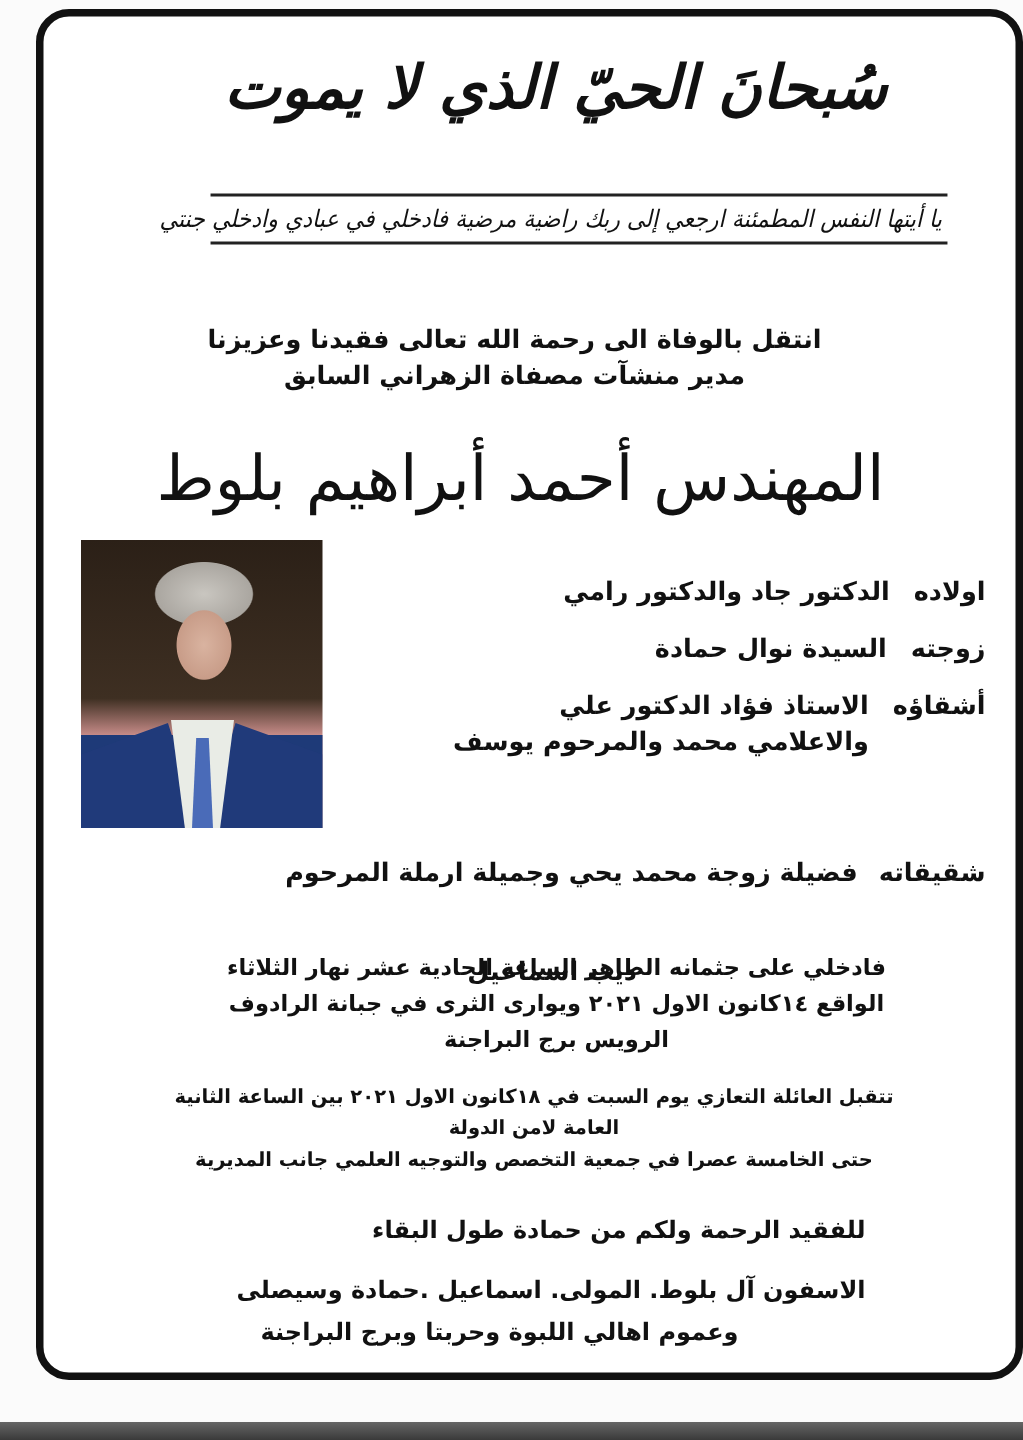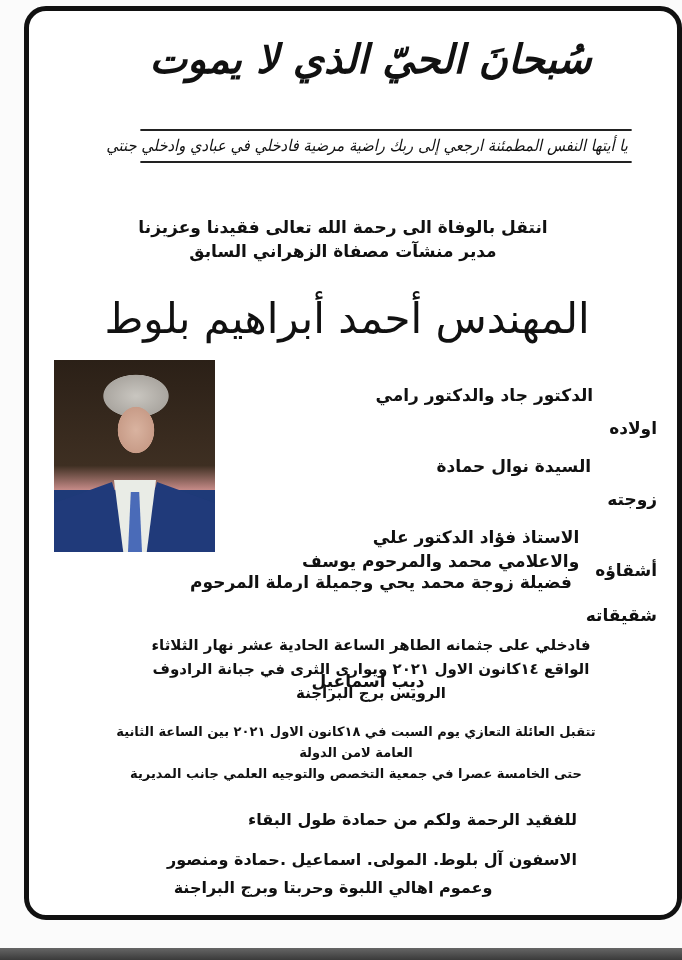--- a/index.html
+++ b/index.html
@@ -67,21 +67,21 @@
   }
   .photo .suit {
     position:absolute; left:0; right:0; bottom:0; height:70px; background:#203a7a;
     clip-path:polygon(0 30%,36% 0,50% 100%,64% 0,100% 30%,100% 100%,0 100%);
   }
   .relatives {
     position:absolute; right:20px; top:372px; width:420px;
     font-weight:bold; font-size:17px;
   }
   .rel-row { display:flex; direction:rtl; margin-bottom:14px; line-height:24px; }
-  .rel-label { white-space:nowrap; margin-left:16px;margin-top:33px; }
+  .rel-label { white-space:nowrap; margin-left:16px; }
   .rel-value { white-space:pre-line; }
   .sisters {
     position:absolute; left:50px; right:20px; top:558px;
     font-weight:bold; font-size:17px; line-height:26px;
   }
   .sisters .line1 { display:flex; direction:rtl; }
   .sisters .line2 { text-align:center;margin-top:40px; }
   .funeral {
     position:absolute; left:60px; right:24px; top:622px;
     text-align:center; font-weight:bold; font-size:15px; line-height:24px;
@@ -153,16 +153,16 @@
   </div>
 
   <div class="condolence rtl">
     <div>تتقبل العائلة التعازي يوم السبت في ١٨كانون الاول ٢٠٢١ بين الساعة الثانية</div>
     <div>العامة لامن الدولة</div>
     <div>حتى الخامسة عصرا في جمعية التخصص والتوجيه العلمي جانب المديرية</div>
   </div>
 
   <div class="closing rtl">
     <div class="c1">للفقيد الرحمة ولكم من حمادة طول البقاء</div>
-    <div class="c2">الاسفون آل بلوط. المولى. اسماعيل .حمادة ومنصور</div>
+    <div class="c2">الاسفون آل بلوط. المولى. اسماعيل .حمادة وسيصلى</div>
     <div class="c3">وعموم اهالي اللبوة وحربتا وبرج البراجنة</div>
   </div>
 </div>
 
 </body></html>

